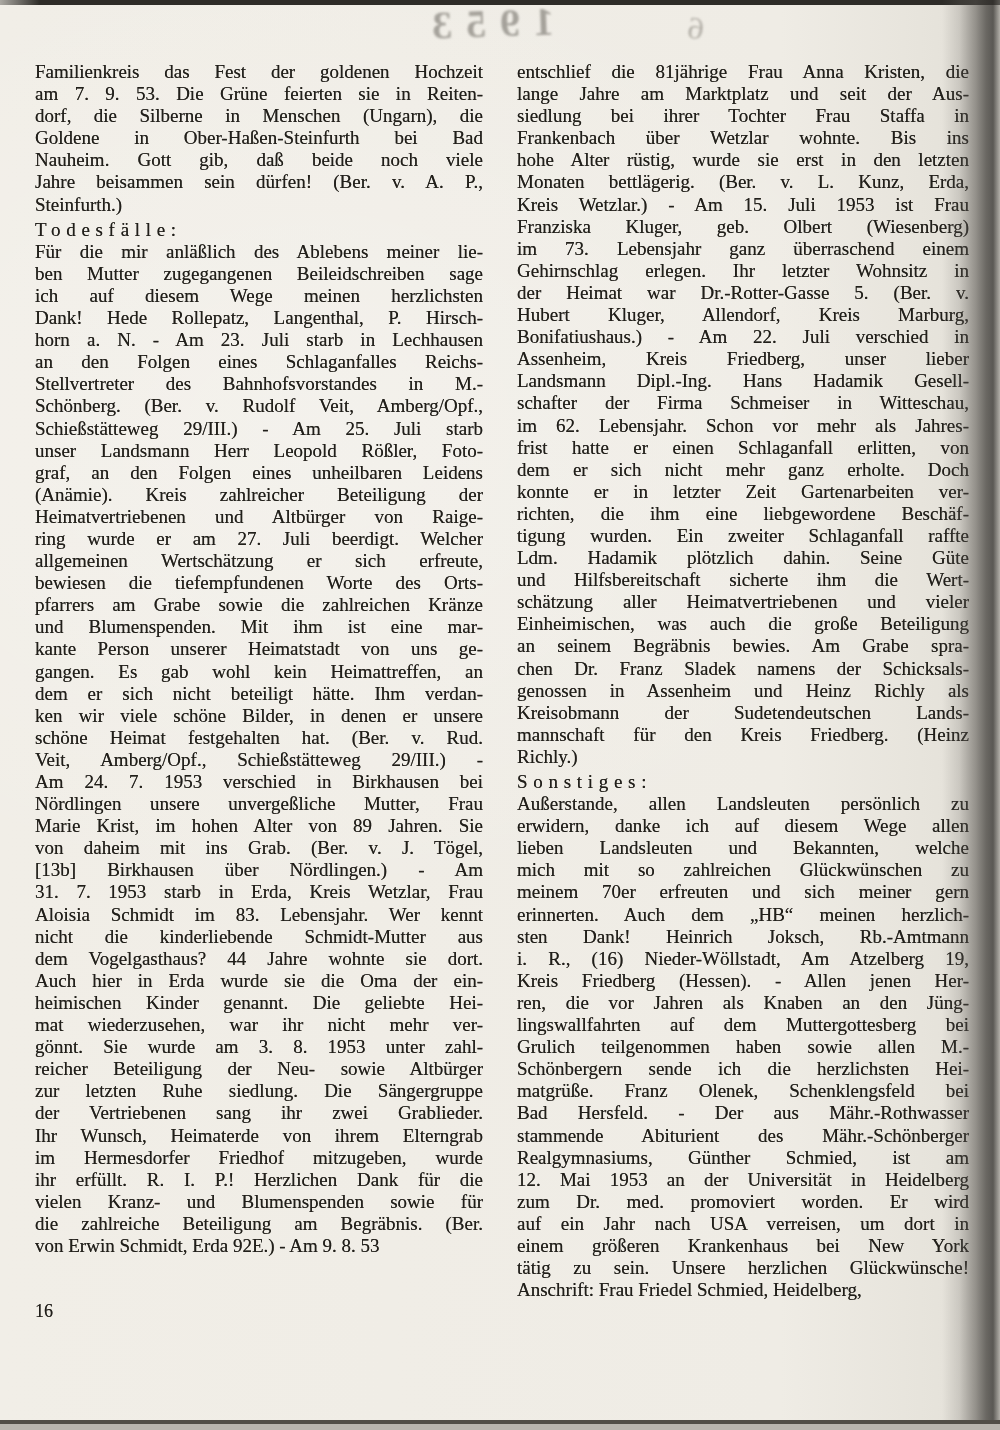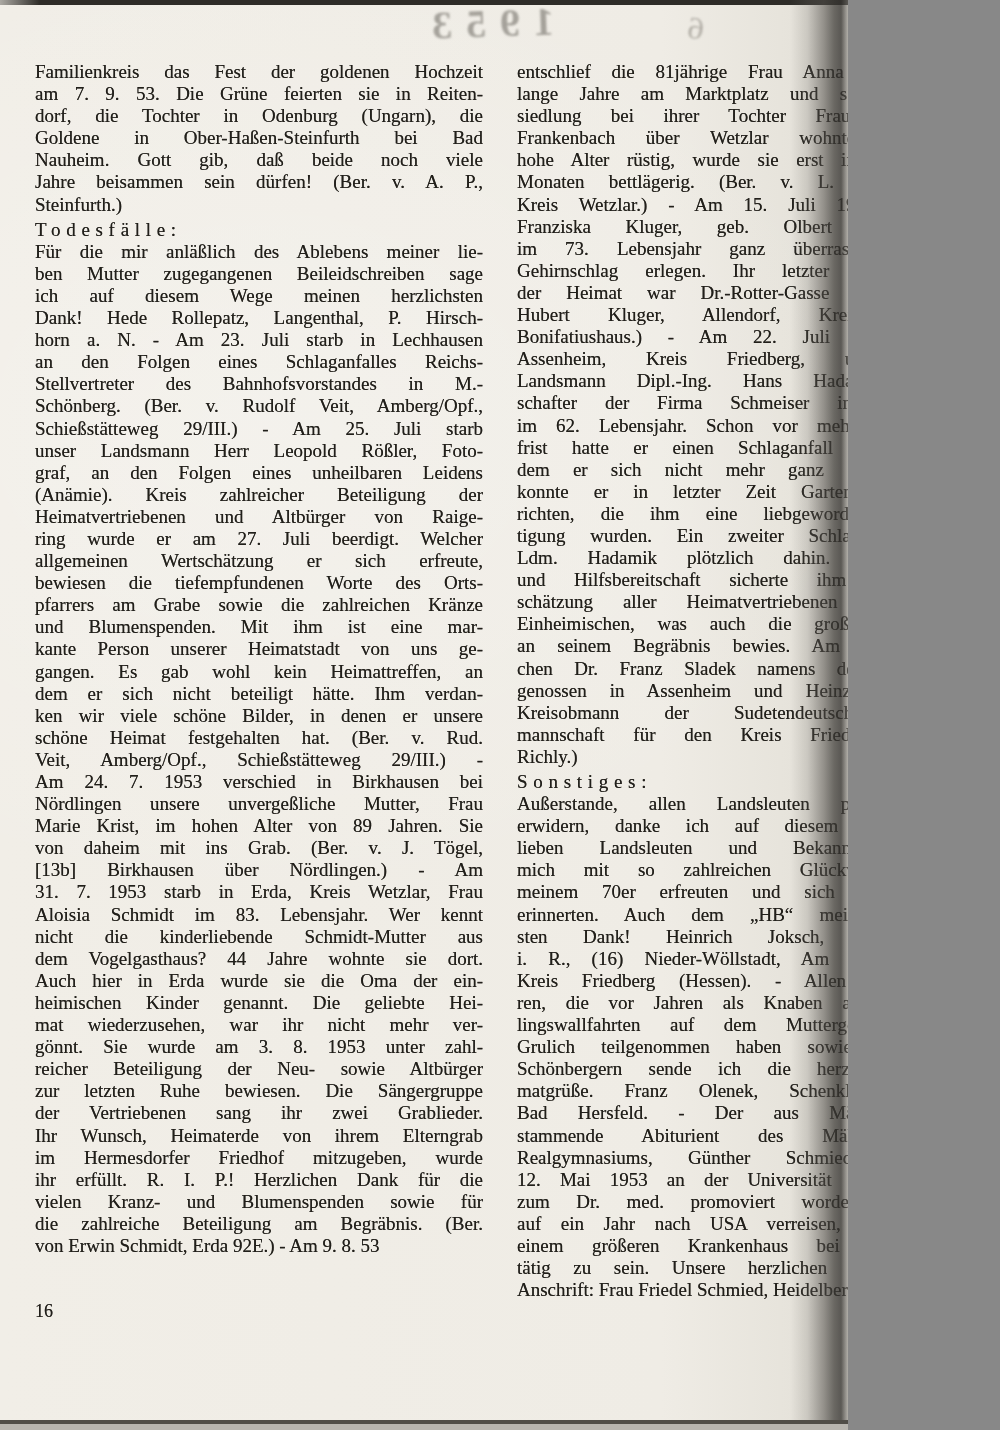--- a/index.html
+++ b/index.html
@@ -1,18 +1,18 @@
 <!DOCTYPE html>
 <html><head>
 <meta charset="utf-8">
 <style>
   html,body{margin:0;padding:0;background:#888;}
   #page{
     position:relative;
-    width:848px;height:1430px;
+    width:1000px;height:1430px;
     background:
       radial-gradient(ellipse 900px 700px at 30% 30%, rgba(255,255,255,0.25), rgba(255,255,255,0) 70%),
       linear-gradient(to right, #f1eee7 0%, #efece5 78%, #e7e4dc 92%, #e2dfd7 100%),
       #efece5;
     overflow:hidden;
     font-family:"Liberation Serif","DejaVu Serif",serif;
     color:#211f1a;
   }
   .edge-top{
     position:absolute;top:0;left:0;width:1000px;height:5px;
@@ -82,21 +82,21 @@
 <div id="page">
   <div class="edge-top"></div>
 
   <div class="stamp">1953</div>
   <div class="stamp-small">6</div>
 
   <div id="left-column" class="column">
       <div class="paragraph">
         <div class="line">Familienkreis das Fest der goldenen Hochzeit</div>
         <div class="line">am 7. 9. 53.  Die Grüne feierten sie in Reiten-</div>
-        <div class="line">dorf, die Tochter in Odenburg (Ungarn), die</div>
+        <div class="line">dorf, die Silberne in Menschen (Ungarn), die</div>
         <div class="line">Goldene in Ober-Haßen-Steinfurth bei Bad</div>
         <div class="line">Nauheim.  Gott gib, daß beide noch viele</div>
         <div class="line">Jahre beisammen sein dürfen! (Ber. v. A. P.,</div>
         <div class="line last">Steinfurth.)</div>
       </div>
       <div class="heading">Todesfälle:</div>
       <div class="paragraph">
         <div class="line">Für die mir anläßlich des Ablebens meiner lie-</div>
         <div class="line">ben Mutter zugegangenen Beileidschreiben sage</div>
         <div class="line">ich auf diesem Wege meinen herzlichsten</div>
@@ -128,21 +128,21 @@
         <div class="line">[13b] Birkhausen über Nördlingen.) - Am</div>
         <div class="line">31. 7. 1953 starb in Erda, Kreis Wetzlar, Frau</div>
         <div class="line">Aloisia Schmidt im 83. Lebensjahr. Wer kennt</div>
         <div class="line">nicht die kinderliebende Schmidt-Mutter aus</div>
         <div class="line">dem Vogelgasthaus? 44 Jahre wohnte sie dort.</div>
         <div class="line">Auch hier in Erda wurde sie die Oma der ein-</div>
         <div class="line">heimischen Kinder genannt. Die geliebte Hei-</div>
         <div class="line">mat wiederzusehen, war ihr nicht mehr ver-</div>
         <div class="line">gönnt. Sie wurde am 3. 8. 1953 unter zahl-</div>
         <div class="line">reicher Beteiligung der Neu- sowie Altbürger</div>
-        <div class="line">zur letzten Ruhe bewiesen. Die Sängergruppe</div>
+        <div class="line">zur letzten Ruhe siedlung. Die Sängergruppe</div>
         <div class="line">der Vertriebenen sang ihr zwei Grablieder.</div>
         <div class="line">Ihr Wunsch, Heimaterde von ihrem Elterngrab</div>
         <div class="line">im Hermesdorfer Friedhof mitzugeben, wurde</div>
         <div class="line">ihr erfüllt. R. I. P.! Herzlichen Dank für die</div>
         <div class="line">vielen Kranz- und Blumenspenden sowie für</div>
         <div class="line">die zahlreiche Beteiligung am Begräbnis. (Ber.</div>
         <div class="line last">von Erwin Schmidt, Erda 92E.) - Am 9. 8. 53</div>
       </div>
     </div>
   <div id="right-column" class="column">

